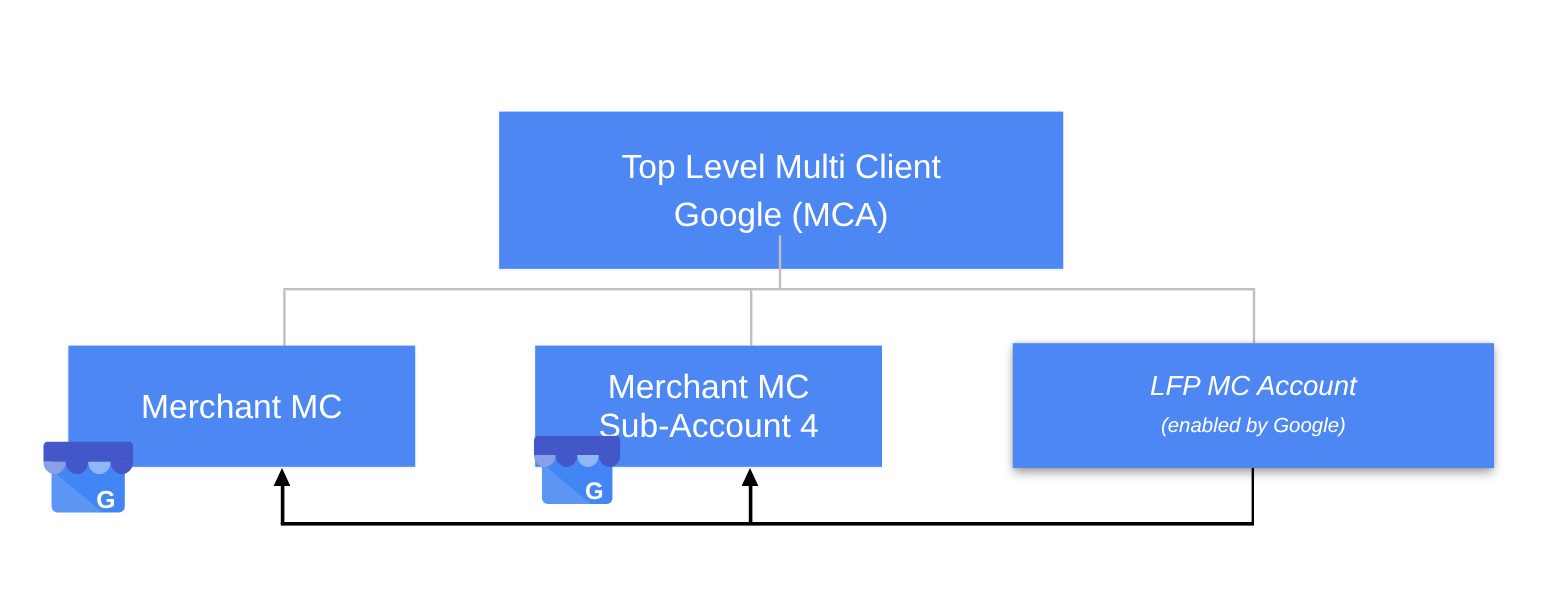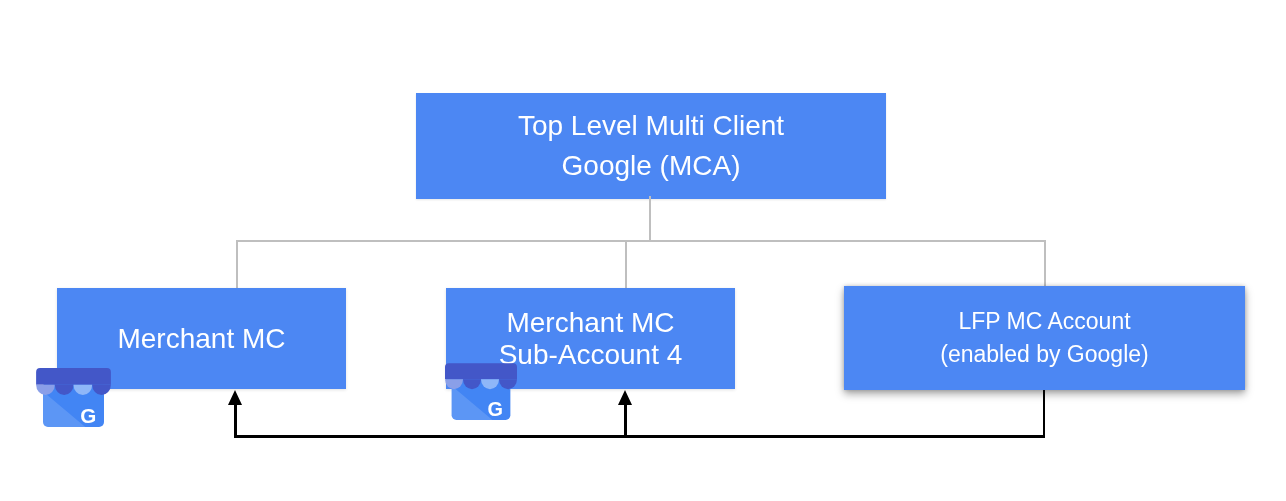--- a/index.html
+++ b/index.html
@@ -15,37 +15,38 @@
     position: absolute;
     background: #4C87F3;
     color: #ffffff;
     display: flex;
     flex-direction: column;
     align-items: center;
     justify-content: center;
     text-align: center;
   }
   .box-root {
-    left: 416px; top: 93px; width: 470px; height: 106px;
+    left: 416px; top: 93px; width: 470px; height: 131px;
     font-size: 28px; line-height: 40px;
     box-shadow: 0 1px 2px rgba(0,0,0,0.10);
   }
   .box-sub {
     width: 289px; height: 101px; top: 288px;
     font-size: 28px; line-height: 32px;
     box-shadow: 0 1px 3px rgba(0,0,0,0.12);
   }
   .box-sub1 { left: 57px; }
   .box-sub2 { left: 446px; }
   .box-lfp {
     left: 844px; top: 286px; width: 401px; height: 104px;
     font-size: 23px; line-height: 33px;
     box-shadow: 0 4px 8px rgba(0,0,0,0.35), 0 0 4px rgba(0,0,0,0.18);
+    font-style: italic;
   }
-  .box-lfp .line2 { font-size: 23px; }
+  .box-lfp .line2 { font-size: 17px; }
   .gline { position: absolute; background: #BFBFBF; }
   .kline { position: absolute; background: #000000; }
   .arrowhead {
     position: absolute;
     width: 0; height: 0;
     border-left: 7px solid transparent;
     border-right: 7px solid transparent;
     border-bottom: 15px solid #000000;
   }
   .gmb-icon { position: absolute; z-index: 5; }

